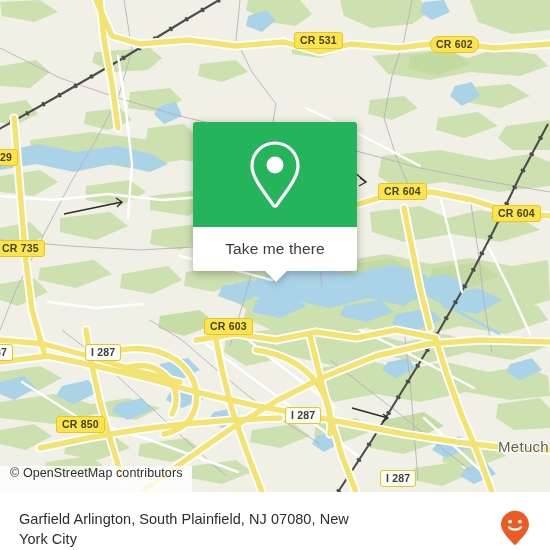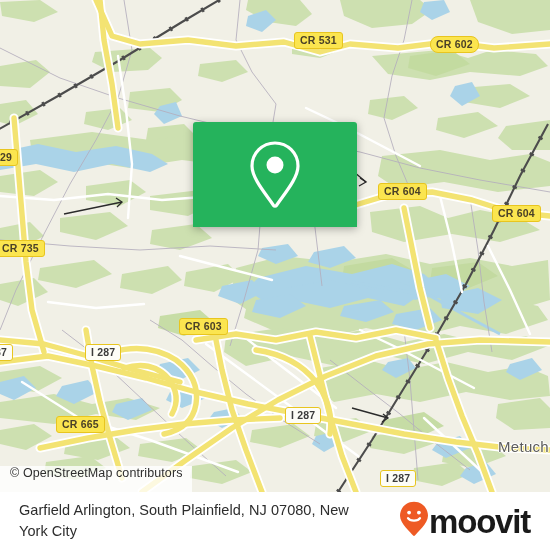--- a/index.html
+++ b/index.html
@@ -136,21 +136,21 @@
 
   
   #footer {
     position: absolute;
     left: 0;
     top: 492px;
     width: 550px;
     height: 58px;
     background: #ffffff;
     display: flex;
-    align-items: center;
+    align-items: flex-end;
     justify-content: space-between;
     box-sizing: border-box;
     padding: 0 14px 0 19px;
   }
   #footer-address {
     font-size: 14.5px;
     color: #2d2d2d;
     line-height: 1.42;
     max-width: 340px;
     letter-spacing: 0.05px;
@@ -399,65 +399,68 @@
       </div>
     <div class="shield county" style="left:378px; top:183px;">
         <span>CR 604</span>
       </div>
     <div class="shield county" style="left:492px; top:205px;">
         <span>CR 604</span>
       </div>
     <div class="shield county" style="left:-4px; top:240px;">
         <span>CR 735</span>
       </div>
-    <div class="shield county" style="left:179px; top:318px;">
+    <div class="shield county" style="left:204px; top:318px;">
         <span>CR 603</span>
       </div>
     <div class="shield interstate" style="left:-11px; top:344px;">
         <span>87</span>
       </div>
     <div class="shield interstate" style="left:85px; top:344px;">
         <span>I 287</span>
       </div>
     <div class="shield interstate" style="left:285px; top:407px;">
         <span>I 287</span>
       </div>
     <div class="shield county" style="left:56px; top:416px;">
-        <span>CR 665</span>
+        <span>CR 850</span>
       </div>
     <div class="shield interstate" style="left:380px; top:470px;">
         <span>I 287</span>
       </div>
 
     <div class="place-label" style="left:498px; top:438px;">Metuch</div>
 
     <div id="popup">
       <div id="popup-top">
         <span id="popup-pin-icon">
           <svg width="54" height="70" viewBox="0 0 54 70" xmlns="http://www.w3.org/2000/svg">
             <path d="M27 3 C14.3 3 4 13.3 4 26 C4 38 17 53 25.6 65.5 C26.3 66.5 27.7 66.5 28.4 65.5 C37 53 50 38 50 26 C50 13.3 39.7 3 27 3 Z" fill="none" stroke="#ffffff" stroke-width="3.2" stroke-linejoin="round"></path>
             <circle cx="27" cy="25" r="8.5" fill="#ffffff"></circle>
           </svg>
         </span>
+      </div>
+      <div id="popup-bottom">
+        <span id="popup-label">Take me there</span>
+        <span id="popup-tail"></span>
       </div>
     </div>
 
     <div id="attribution">
       <span>© OpenStreetMap contributors</span>
     </div>
   </div>
 
   <div id="footer">
     <div id="footer-address">Garfield Arlington, South Plainfield, NJ 07080, New York City</div>
     <div id="brand-logo">
       <span>
         <svg width="30" height="36" viewBox="0 0 30 36" xmlns="http://www.w3.org/2000/svg">
           <path d="M15 0.8 C7.2 0.8 1 7 1 14.8 C1 22.6 12 31.6 14.1 34.6 C14.5 35.2 15.5 35.2 15.9 34.6 C18 31.6 29 22.6 29 14.8 C29 7 22.8 0.8 15 0.8 Z" fill="#ee5a24"></path>
           <circle cx="10.1" cy="11.6" r="1.9" fill="#ffffff"></circle>
           <circle cx="19.9" cy="11.6" r="1.9" fill="#ffffff"></circle>
           <path d="M9 17.2 C11 20.4 19 20.4 21 17.2" fill="none" stroke="#ffffff" stroke-width="2.3" stroke-linecap="round"></path>
         </svg>
       </span>
-      <span id="brand-wordmark">moovit</span>
     </div>
   </div>
 
 </div>
 
 </body></html>

